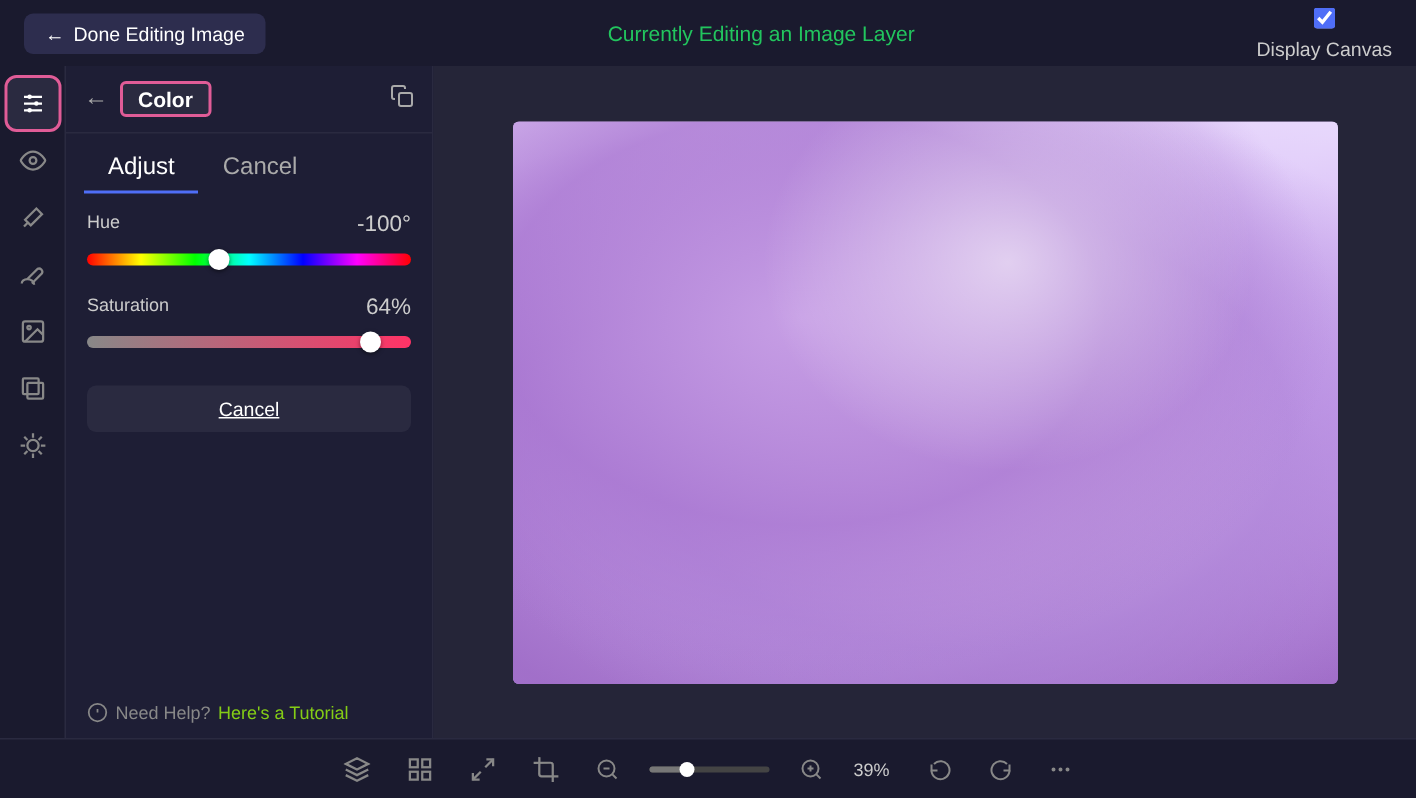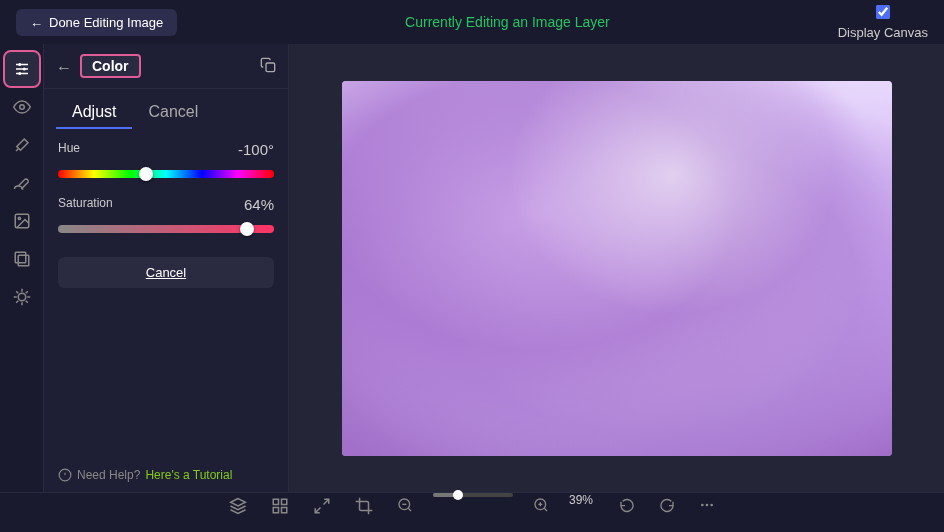--- a/index.html
+++ b/index.html
@@ -285,21 +285,21 @@
         radial-gradient(ellipse at 55% 55%, rgba(220,190,240,0.85) 0%, rgba(180,140,220,0.7) 50%, transparent 80%),
         radial-gradient(ellipse at 30% 70%, rgba(190,150,225,0.9) 0%, rgba(160,110,200,0.8) 40%, transparent 70%),
         linear-gradient(to bottom, rgba(240,230,255,0.7) 0%, rgba(200,160,240,0.8) 50%, rgba(160,110,200,0.9) 100%);
     }
 
     
     .bottom-bar {
       height: 40px;
       background: #1a1a2e;
       display: flex;
-      align-items: flex-start;
+      align-items: center;
       justify-content: center;
       gap: 16px;
       border-top: 1px solid #2a2a40;
       flex-shrink: 0;
     }
     .bottom-icon {
       background: none;
       border: none;
       color: #888;
       font-size: 16px;

